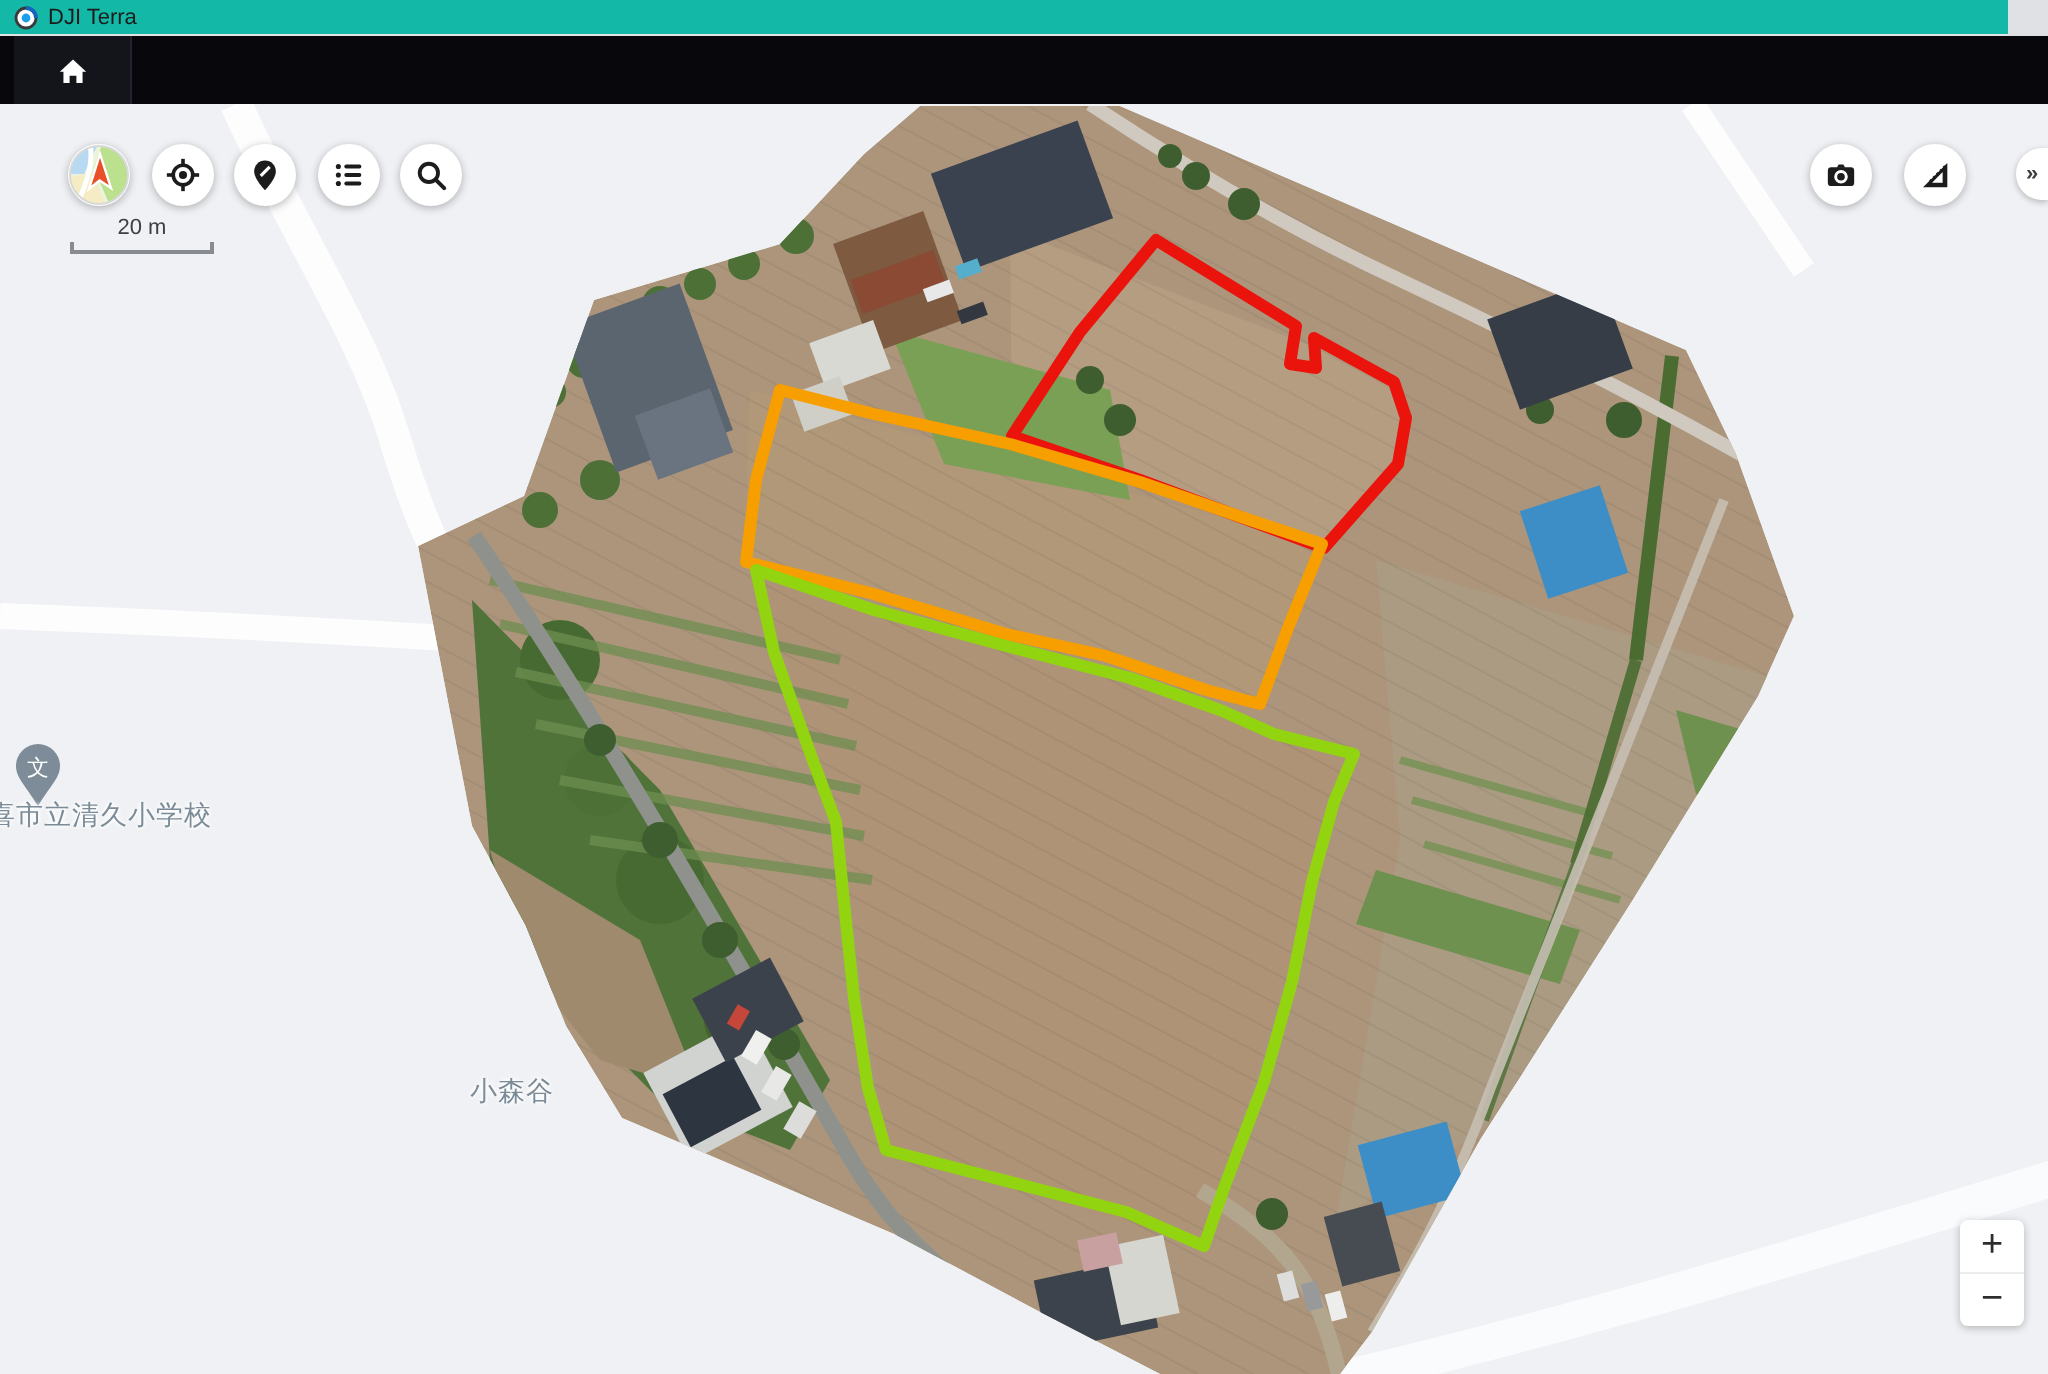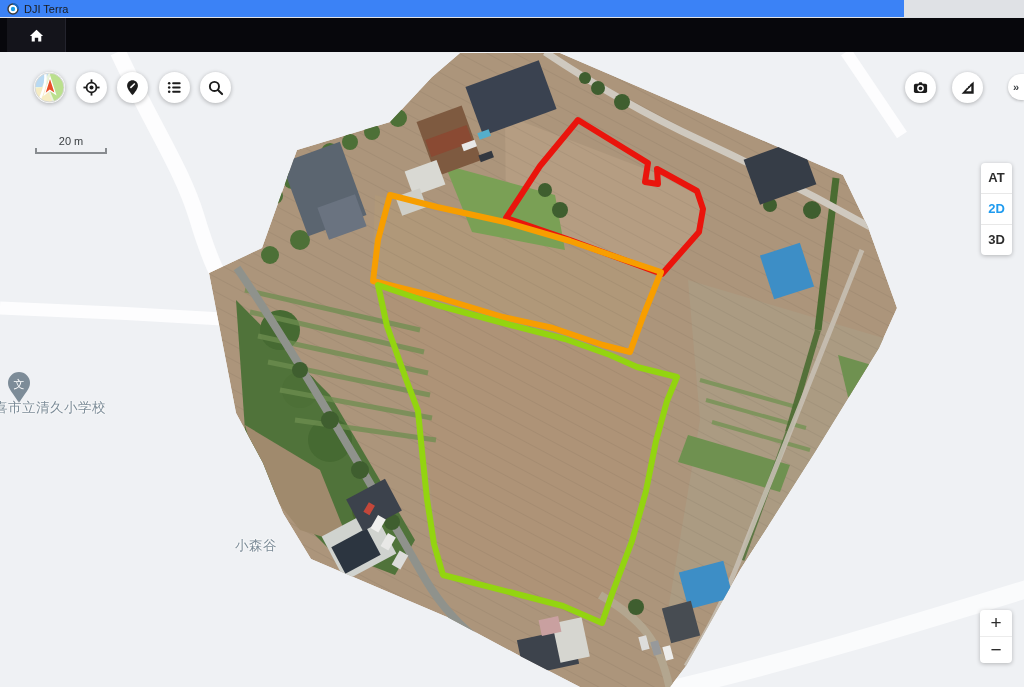--- a/index.html
+++ b/index.html
@@ -1,36 +1,36 @@
 <!DOCTYPE html>
 <html><head>
 <meta charset="utf-8">
 <style>
   html,body{margin:0;padding:0;background:#dfe1e5;}
   body{width:1024px;height:687px;overflow:hidden;position:relative;
        font-family:"Liberation Sans","DejaVu Sans",sans-serif;
        -webkit-font-smoothing:antialiased;}
   
-  .titlebar{position:absolute;top:0;left:0;width:904px;height:18px;background:#3b82f6;
+  .titlebar{position:absolute;top:0;left:0;width:1004px;height:18px;background:#14b8a6;
             border-bottom:1px solid #e2e2e4;display:flex;align-items:center;gap:5px;
             padding-left:7px;box-sizing:border-box;z-index:50;}
   .titlebar-text{font-size:11px;color:#1b1b1b;}
   .navbar{position:absolute;top:18px;left:0;width:1024px;height:34px;background:#07070c;z-index:50;}
   .home-tab{position:absolute;left:7px;top:0;width:58px;height:34px;background:#14141b;
             border-right:1px solid #23232d;display:flex;align-items:center;justify-content:center;cursor:pointer;}
   
   .map{position:absolute;top:52px;left:0;width:1024px;height:635px;background:#eff1f4;overflow:hidden;}
   svg.map-canvas{position:absolute;left:0;top:0;width:1024px;height:635px;display:block;}
   
   .circle-btn{position:absolute;width:31px;height:31px;border-radius:50%;background:#fff;
               box-shadow:0 1px 4px rgba(0,0,0,.28);display:flex;align-items:center;
               justify-content:center;cursor:pointer;z-index:20;}
   
   .scalebar{position:absolute;left:35px;top:56px;width:72px;z-index:20;}
-  .scalebar .txt{font-size:11px;color:#3c4043;text-align:center;margin-top:27px;}
+  .scalebar .txt{font-size:11px;color:#3c4043;text-align:center;}
   .scalebar .line{margin-top:1px;height:4px;border-left:2px solid #888c90;
                   border-right:2px solid #888c90;border-bottom:2px solid #888c90;}
   
   .expand-btn{position:absolute;right:0;top:22px;width:16px;height:26px;background:#fff;
               border-radius:13px 0 0 13px;box-shadow:0 1px 3px rgba(0,0,0,.25);
               display:flex;align-items:center;justify-content:center;font-size:11px;
               font-weight:bold;color:#3c4043;cursor:pointer;z-index:20;}
   
   .viewmodes{position:absolute;left:981px;top:111px;width:31px;background:#fff;border-radius:4px;
              box-shadow:0 1px 4px rgba(0,0,0,.25);overflow:hidden;z-index:20;}
@@ -293,23 +293,18 @@
         <line x1="8.8" y1="7" x2="9.8" y2="8"></line>
           <line x1="7.2" y1="8.6" x2="8.2" y2="9.6"></line>
         <line x1="5.6" y1="10.2" x2="6.6" y2="11.2"></line>
       </g>
     </svg>
   </div>
   <div class="expand-btn">
     <span>»</span>
   </div>
 
-  <div class="viewmodes">
-    <div class="viewmode">AT</div>
-    <div class="viewmode active">2D</div>
-    <div class="viewmode">3D</div>
-  </div>
 
   <div class="zoompanel">
     <div class="zoombtn">+</div>
     <div class="zoombtn">−</div>
   </div>
 </div>
 
 </body></html>

